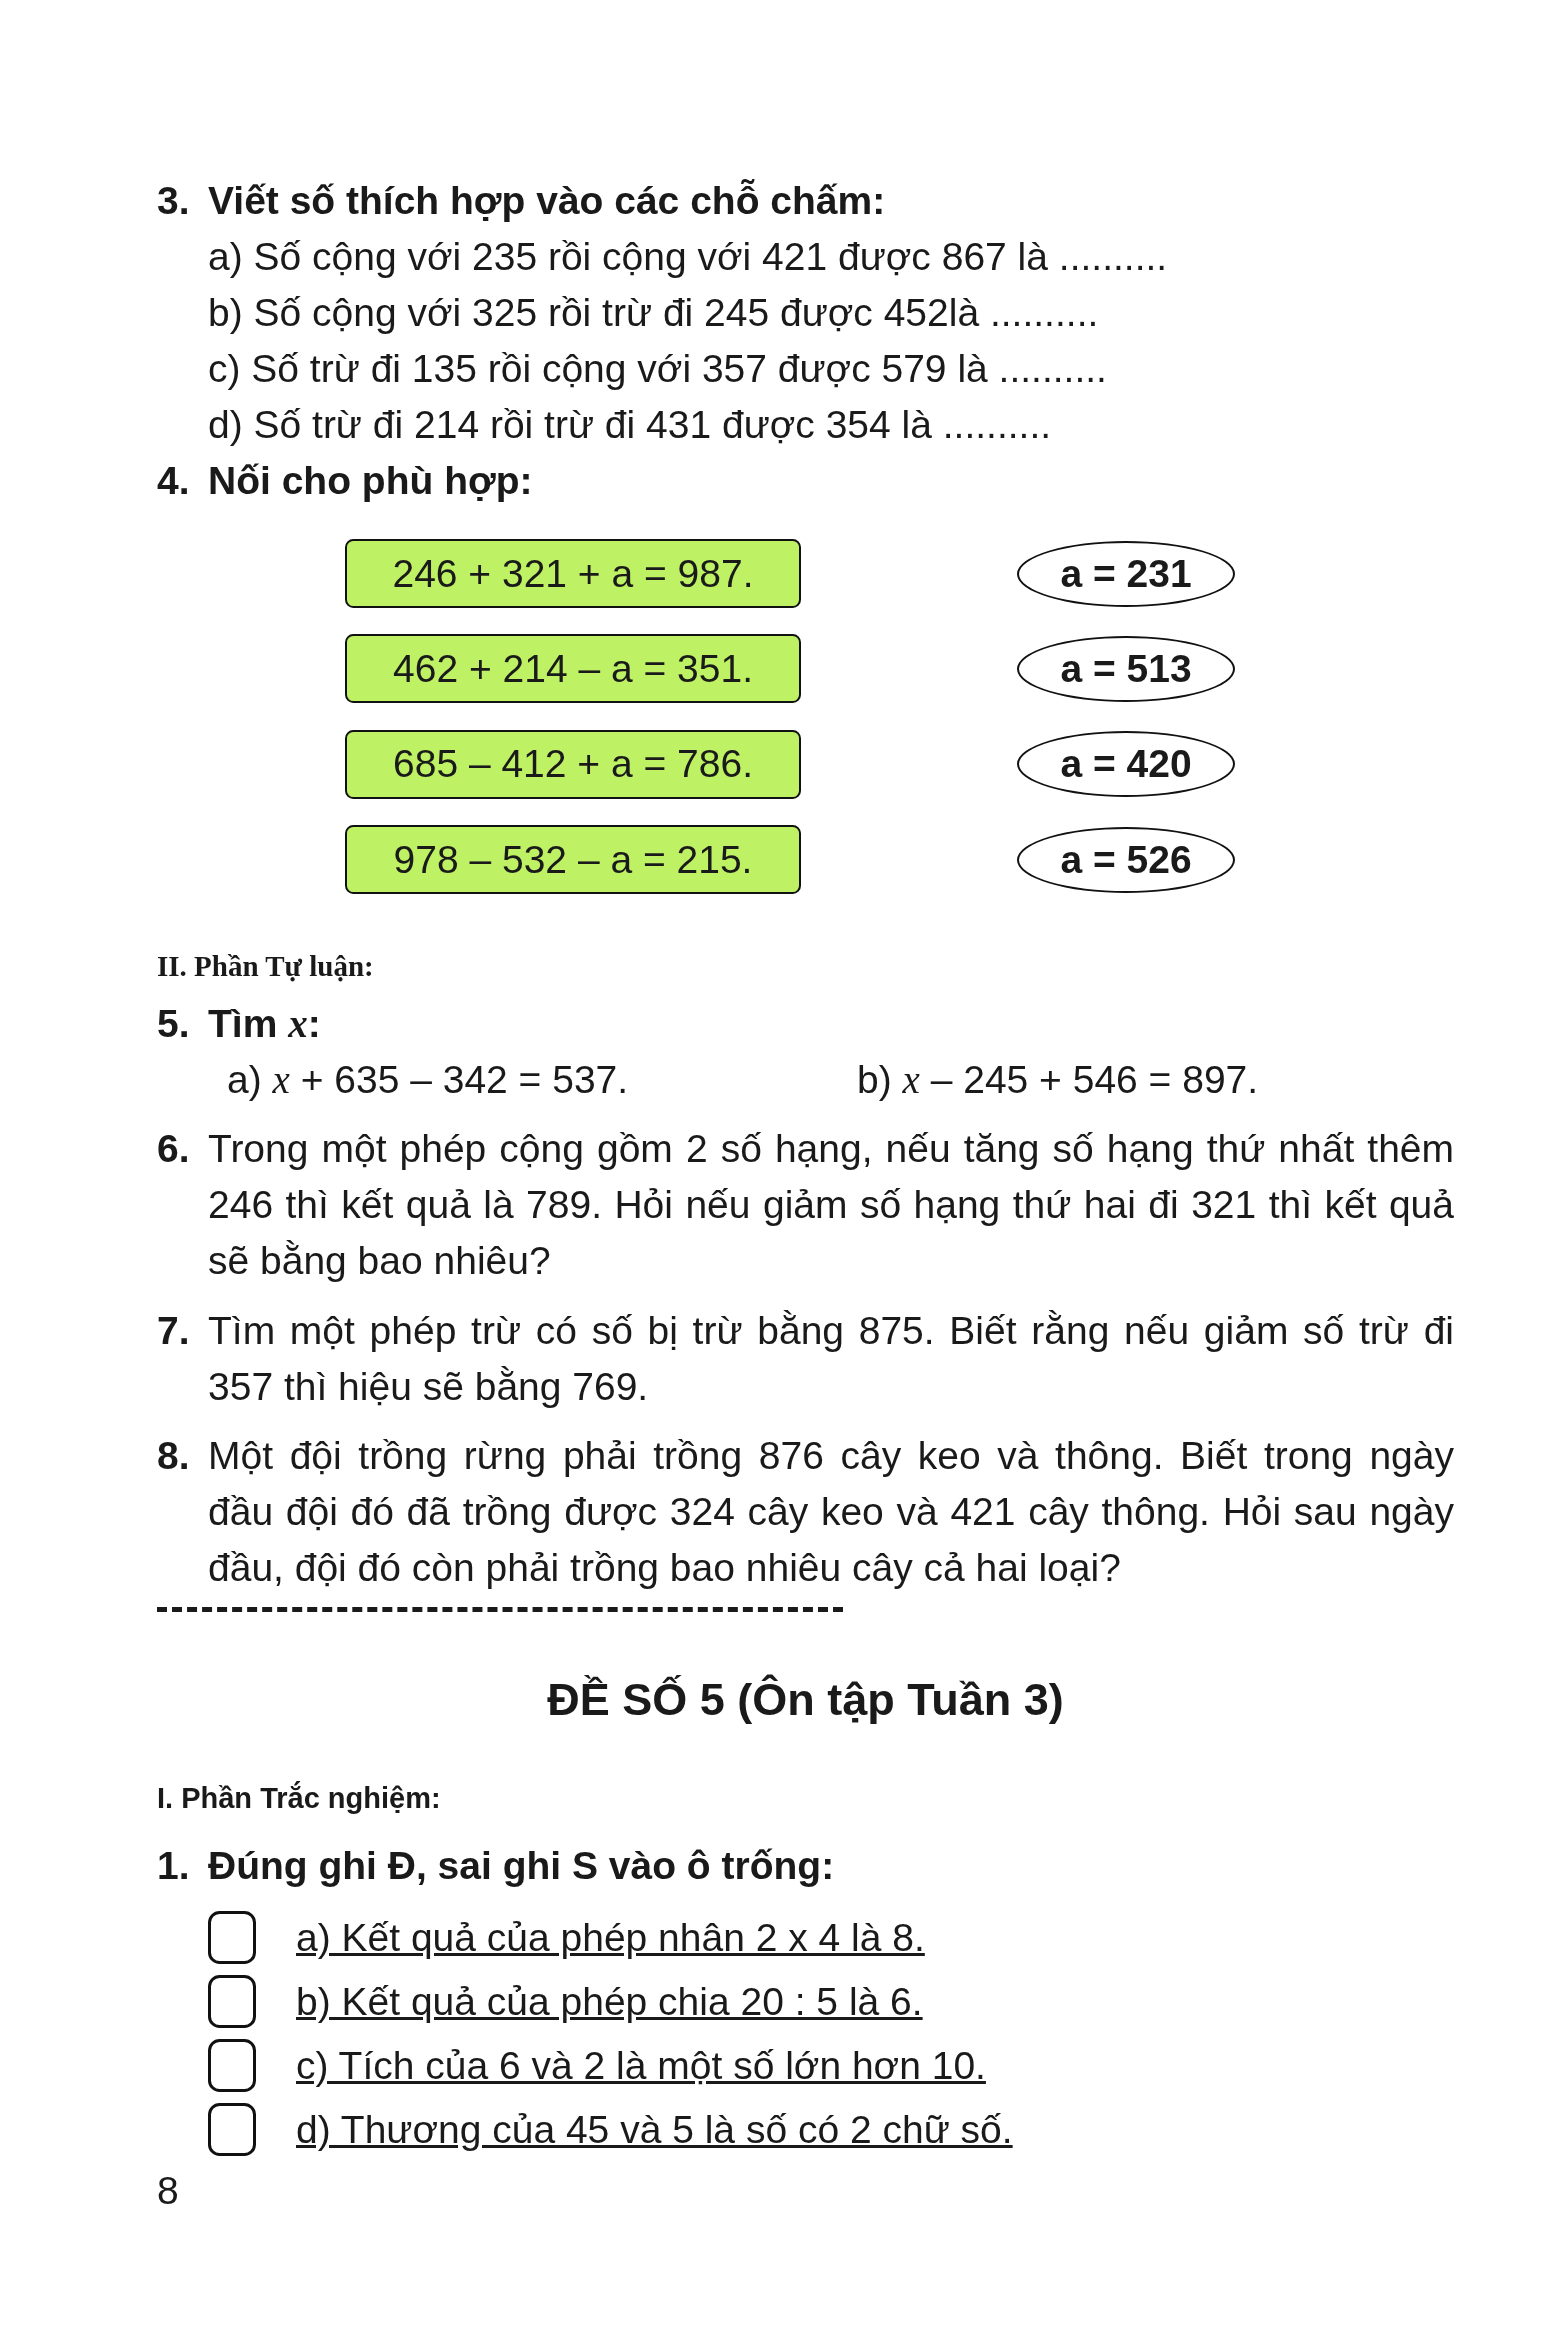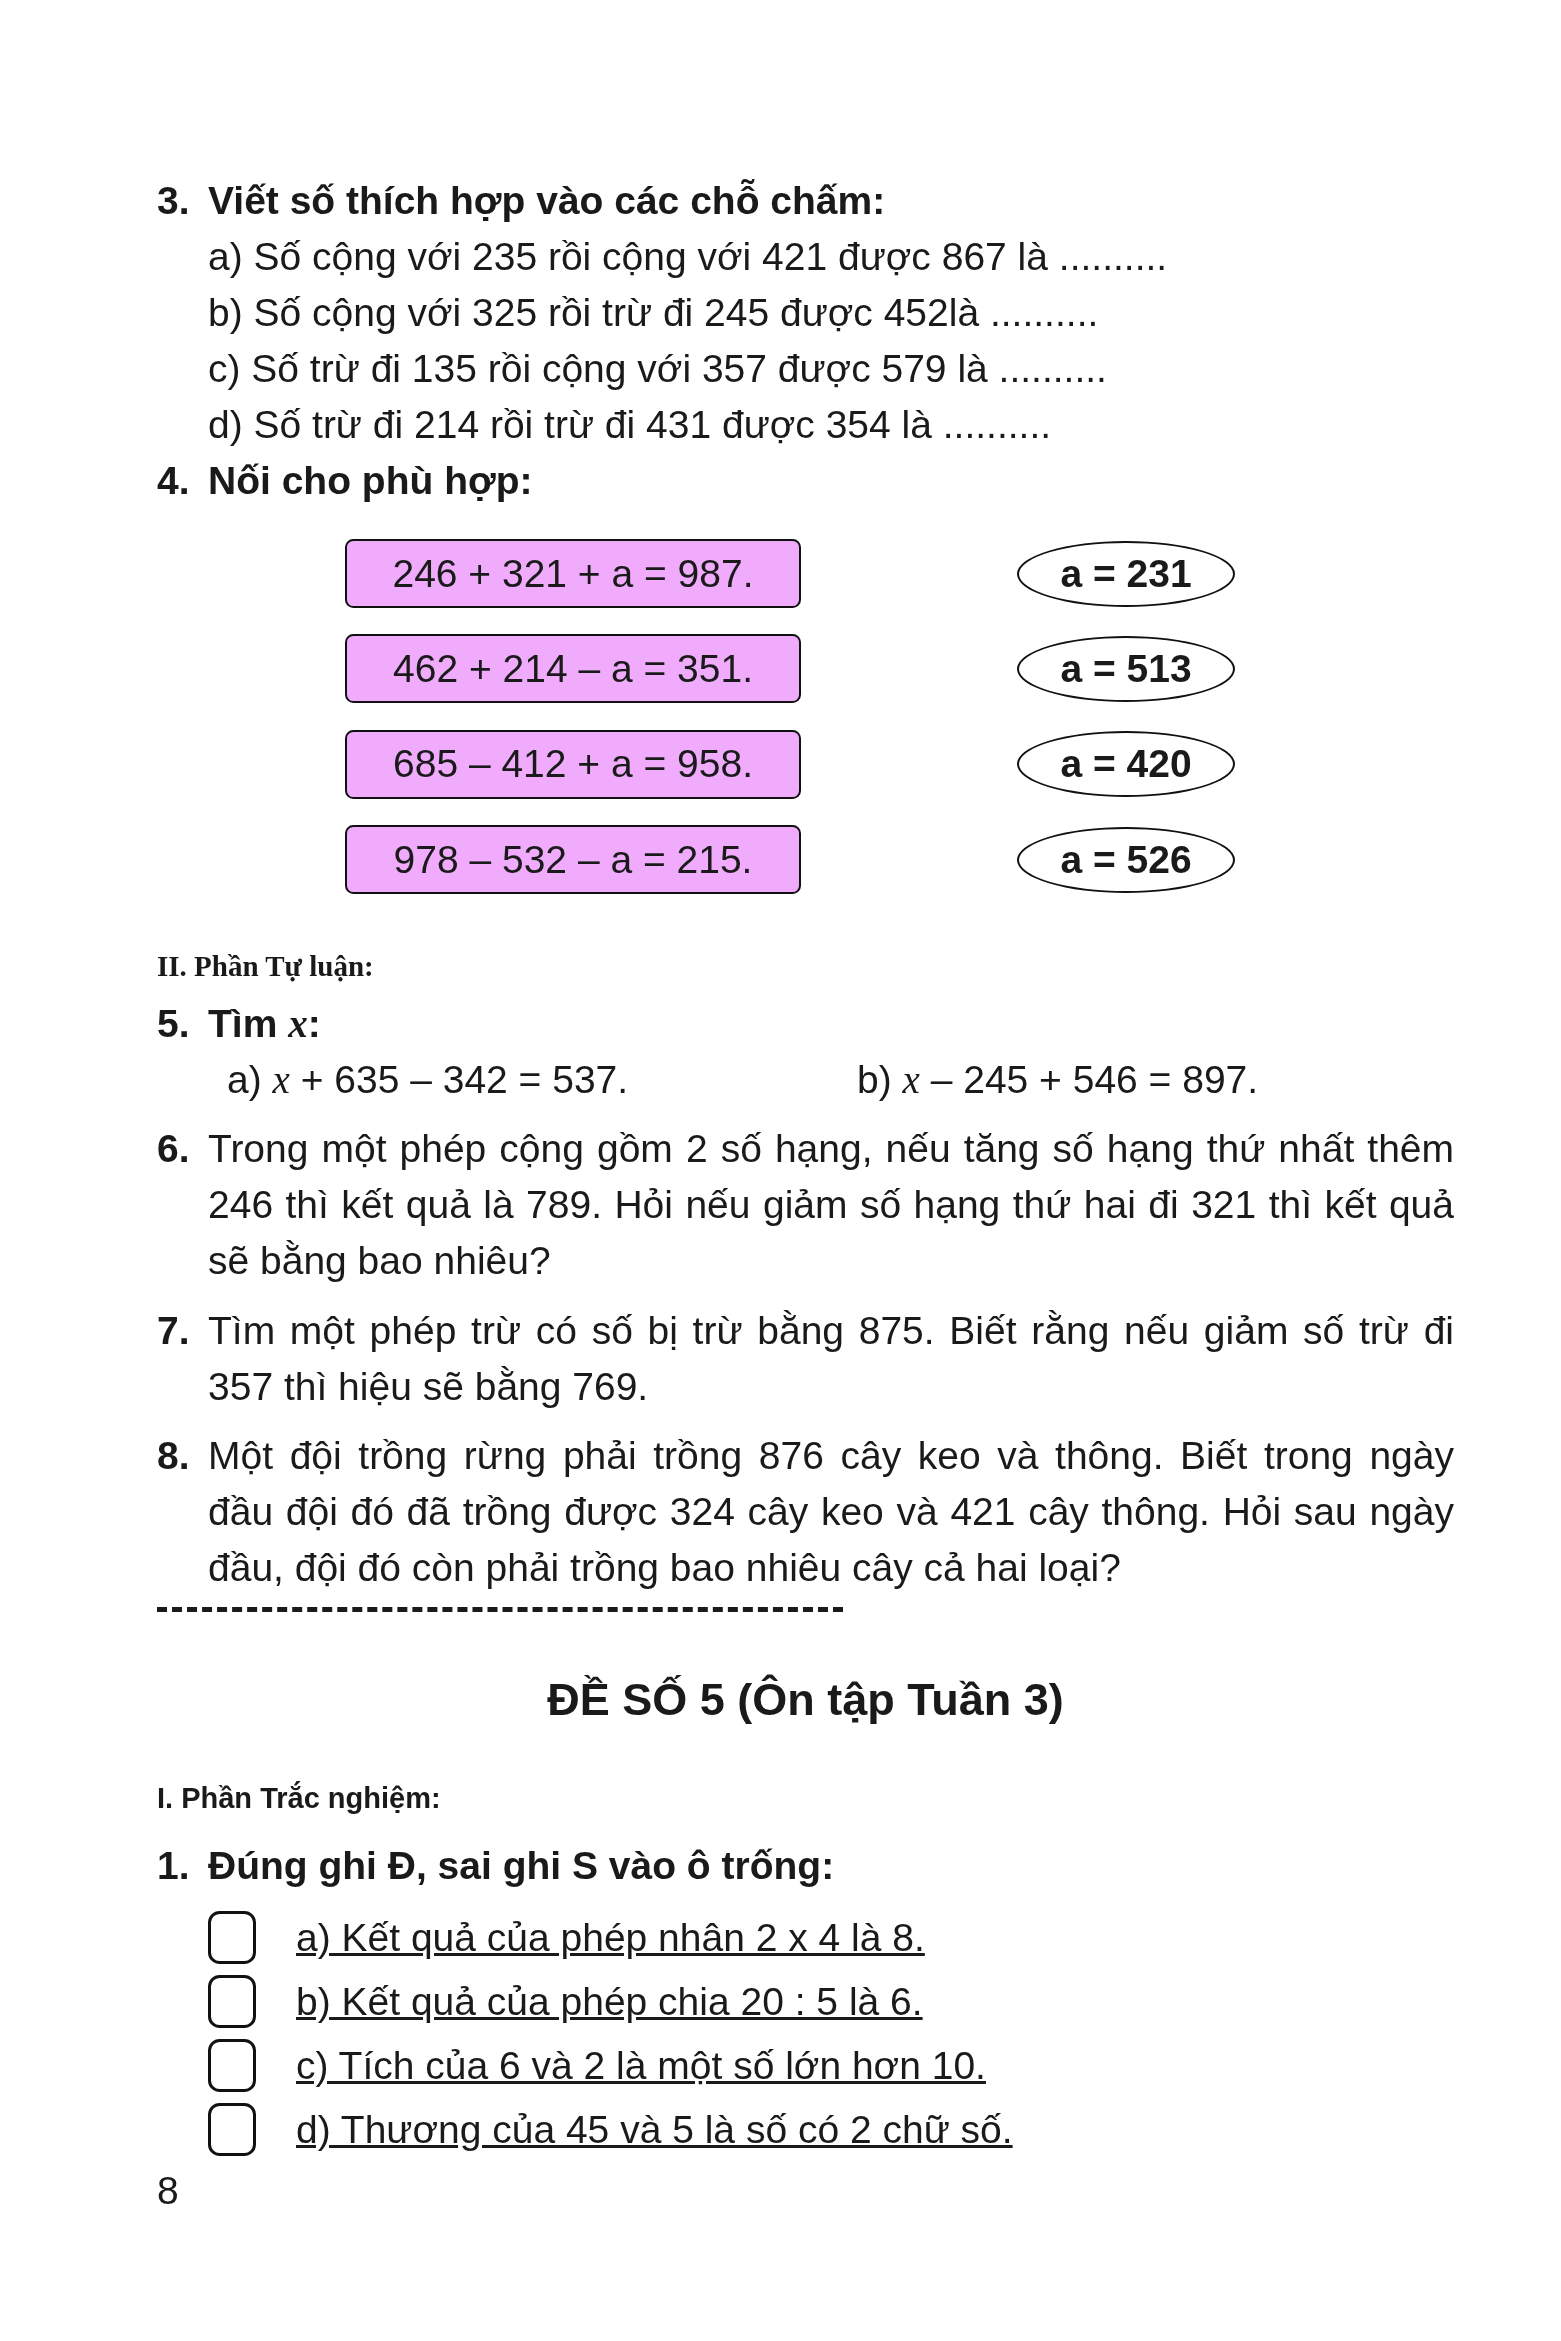--- a/index.html
+++ b/index.html
@@ -28,21 +28,21 @@
   .matching { margin-top: 30px; margin-bottom: 43px; }
   .match-row { display: flex; align-items: center; margin-top: 26.4px; }
   .match-row:first-child { margin-top: 0; }
   .eq-box {
     margin-left: 188px;
     width: 456px; height: 69px;
     border: 2.5px solid #111;
     border-radius: 8.3px;
     display: flex; align-items: center; justify-content: center;
     box-sizing: border-box;
-    background: #f0abfc;
+    background: #bef264;
   }
   .oval {
     margin-left: 216px;
     width: 218px; height: 66px;
     border: 2.5px solid #111;
     border-radius: 50%;
     display: flex; align-items: center; justify-content: center;
     box-sizing: border-box;
     font-weight: bold;
     background: #fff;
@@ -133,21 +133,21 @@
       <div class="match-row">
         <div class="eq-box">
           <span>462 + 214 – a = 351.</span>
         </div>
         <div class="oval">
           <span>a = 513</span>
         </div>
       </div>
       <div class="match-row">
         <div class="eq-box">
-          <span>685 – 412 + a = 958.</span>
+          <span>685 – 412 + a = 786.</span>
         </div>
         <div class="oval">
           <span>a = 420</span>
         </div>
       </div>
       <div class="match-row">
         <div class="eq-box">
           <span>978 – 532 – a = 215.</span>
         </div>
         <div class="oval">

